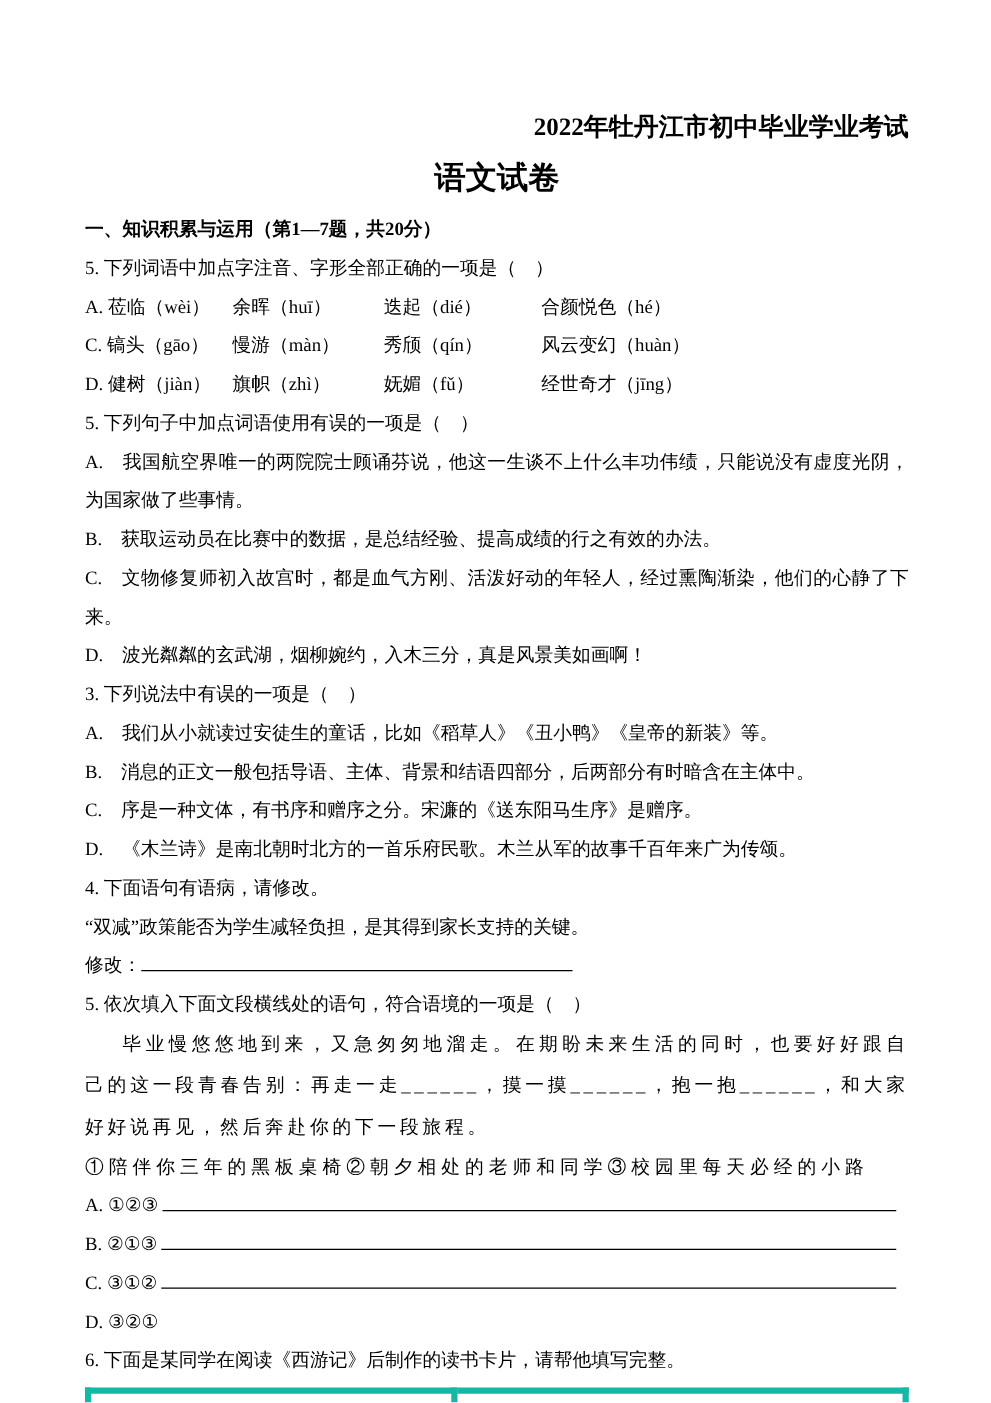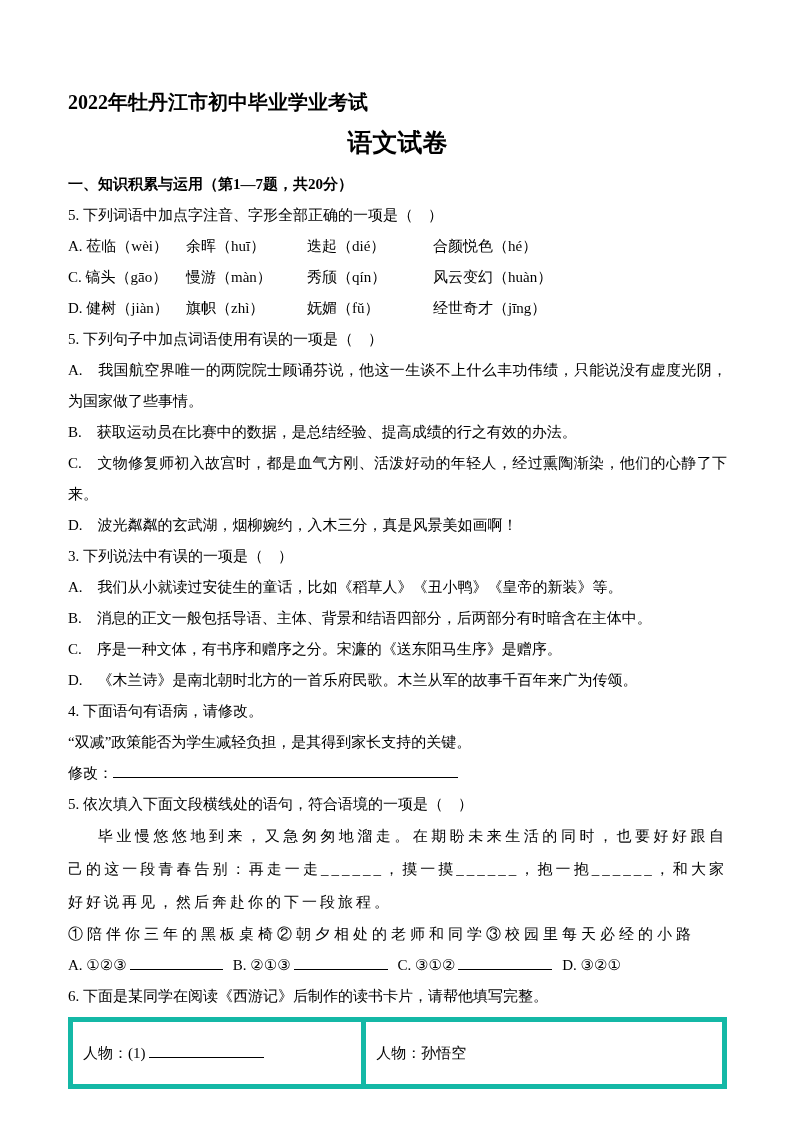--- a/index.html
+++ b/index.html
@@ -11,21 +11,21 @@
     margin: 0 auto;
     padding: 88px 66px 0 68px;
     background: #ffffff;
     color: #000000;
     font-family: "Liberation Serif", "DejaVu Serif", serif;
     font-size: 15px;
     overflow: hidden;
   }
   .title {
     margin: 0 0 13px 0;
-    text-align: left;
+    text-align: right;
     font-size: 20px;
     font-weight: bold;
     line-height: 28px;
   }
   .subtitle {
     margin: 0 0 11px 0;
     text-align: center;
     font-size: 25px;
     font-weight: bold;
     line-height: 28px;
@@ -66,20 +66,21 @@
     letter-spacing: 3px;
   }
   .items-line {
     margin: 0;
     line-height: 31px;
     letter-spacing: 4px;
   }
   .choices-row {
     display: flex;
     line-height: 31px;
+    flex-direction: column;
   }
   .choice { flex: 1; display: flex; align-items: baseline; }
   .choice .label { white-space: nowrap; }
   .fill {
     flex: 1;
     border-bottom: 1px solid #000;
     height: 13px;
     margin: 0 10px 0 3px;
   }
   .card-table {

